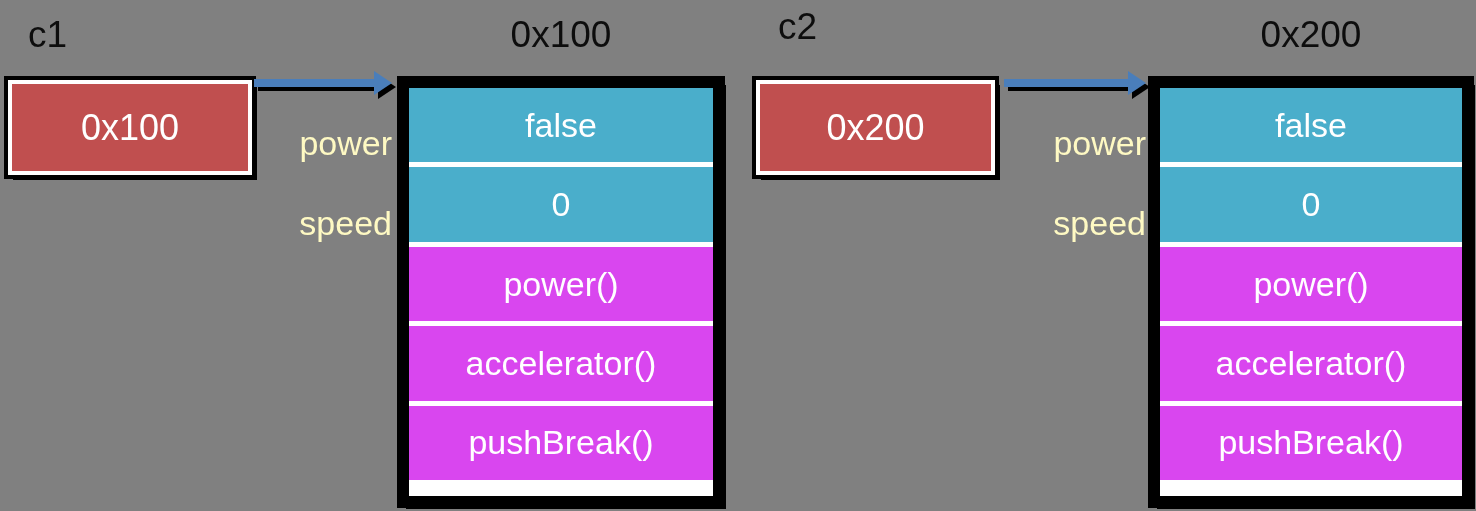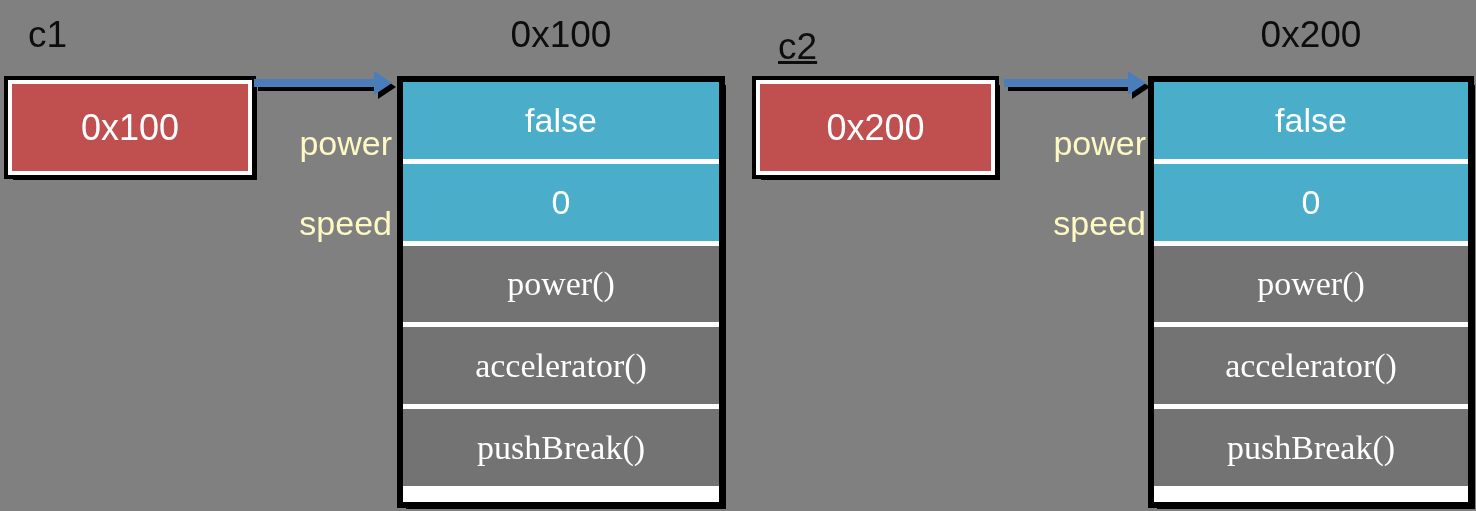--- a/index.html
+++ b/index.html
@@ -52,38 +52,38 @@
     color: #ffffff;
     font-size: 36px;
     white-space: nowrap;
   }
 
   
   .objbox {
     position: absolute;
     box-sizing: border-box;
     background: #ffffff;
-    border: 2px solid #000000;
+    border: 8px solid #000000;
     box-shadow: 5px 5px 0 0 #000000, 0 0 0 4px #000000;
     display: flex;
     flex-direction: column;
   }
   .objrow {
     flex: 1 1 0;
     display: flex;
     align-items: center;
     justify-content: center;
     color: #ffffff;
     font-size: 34px;
     white-space: nowrap;
     margin-bottom: 5px;
   }
   .objrow:last-child { margin-bottom: 16px; }
   .objrow.field  { background: #4aaecb; }
-  .objrow.method { background: #737373; font-family: Liberation Serif, serif; }
+  .objrow.method { background: #d946ef; }
 
   
   .arrow {
     position: absolute;
     height: 26px;
   }
   .arrow svg { display: block; overflow: visible; }
 
   
   .edgelabel {
@@ -124,21 +124,21 @@
   <div class="hdr hdr-center" style="left:401px; top:16px; width:320px;">0x100</div>
 
   <div class="objbox" style="left:401px; top:80px; width:320px; height:424px;">
     <div class="objrow field">false</div>
     <div class="objrow field">0</div>
     <div class="objrow method">power()</div>
     <div class="objrow method">accelerator()</div>
     <div class="objrow method">pushBreak()</div>
   </div>
 
-  <div class="hdr" style="left:778px; top:28px;text-decoration:underline;">c2</div>
+  <div class="hdr" style="left:778px; top:8px;">c2</div>
 
   <div class="refbox" style="left:756px; top:80px; width:239px; height:95px;">
     <div class="fill">0x200</div>
   </div>
 
   <div class="arrow" style="left:1004px; top:72px; width:146px;">
     <svg width="146" height="26" viewBox="0 0 146 26">
       <g transform="translate(4,7)">
         <path d="M0 4 L124 4 L124 -4 L142 8 L124 20 L124 12 L0 12 Z" fill="#000000"></path>
       </g>

